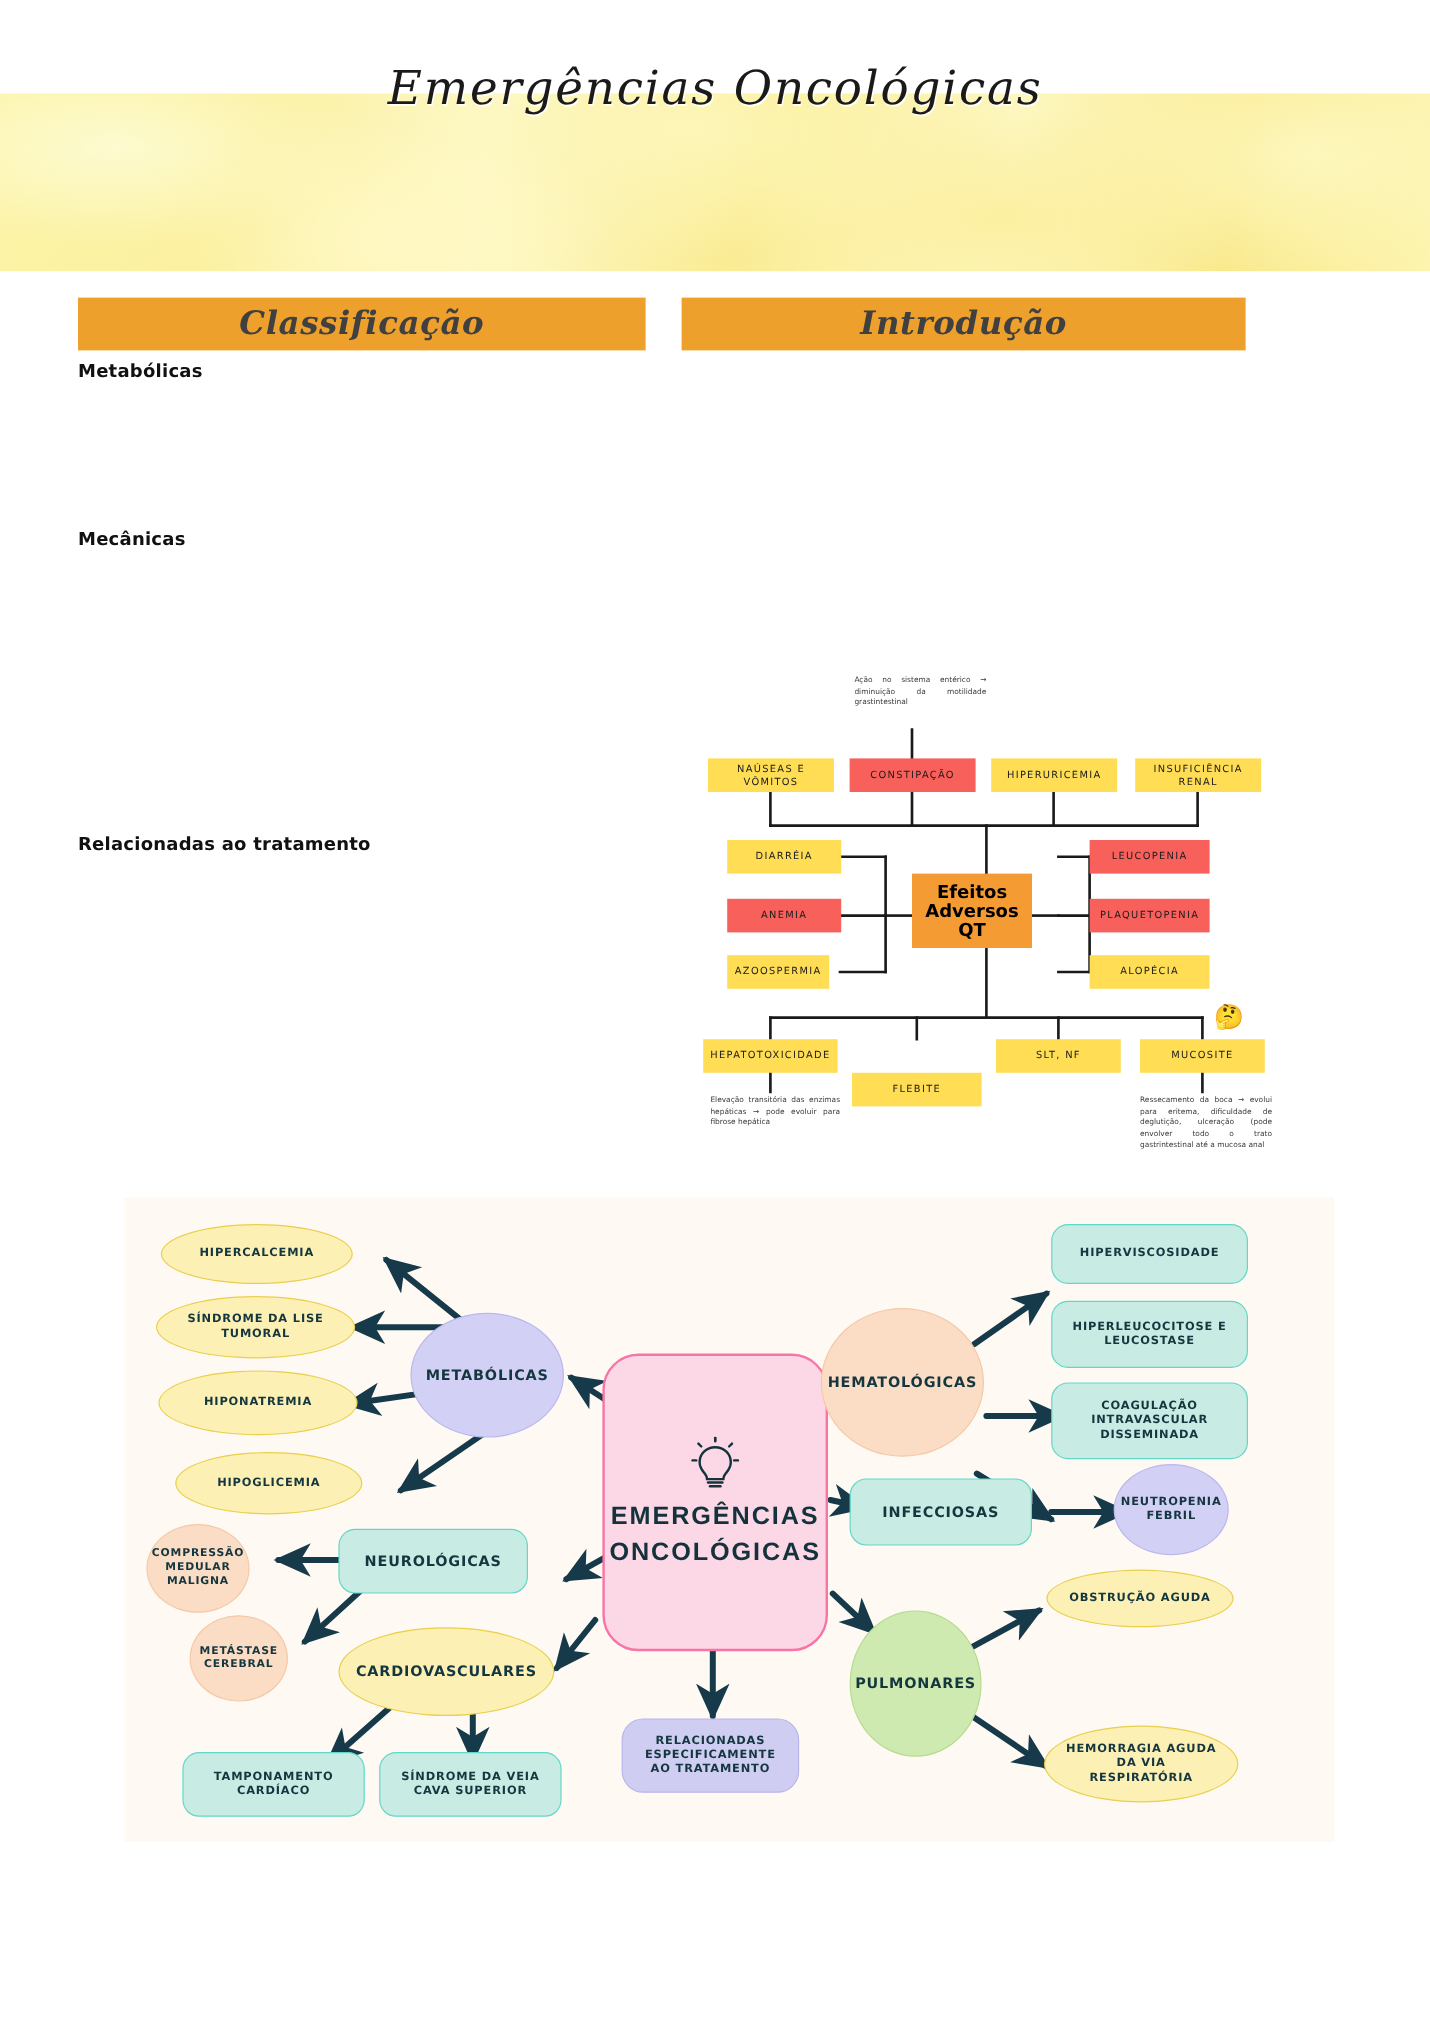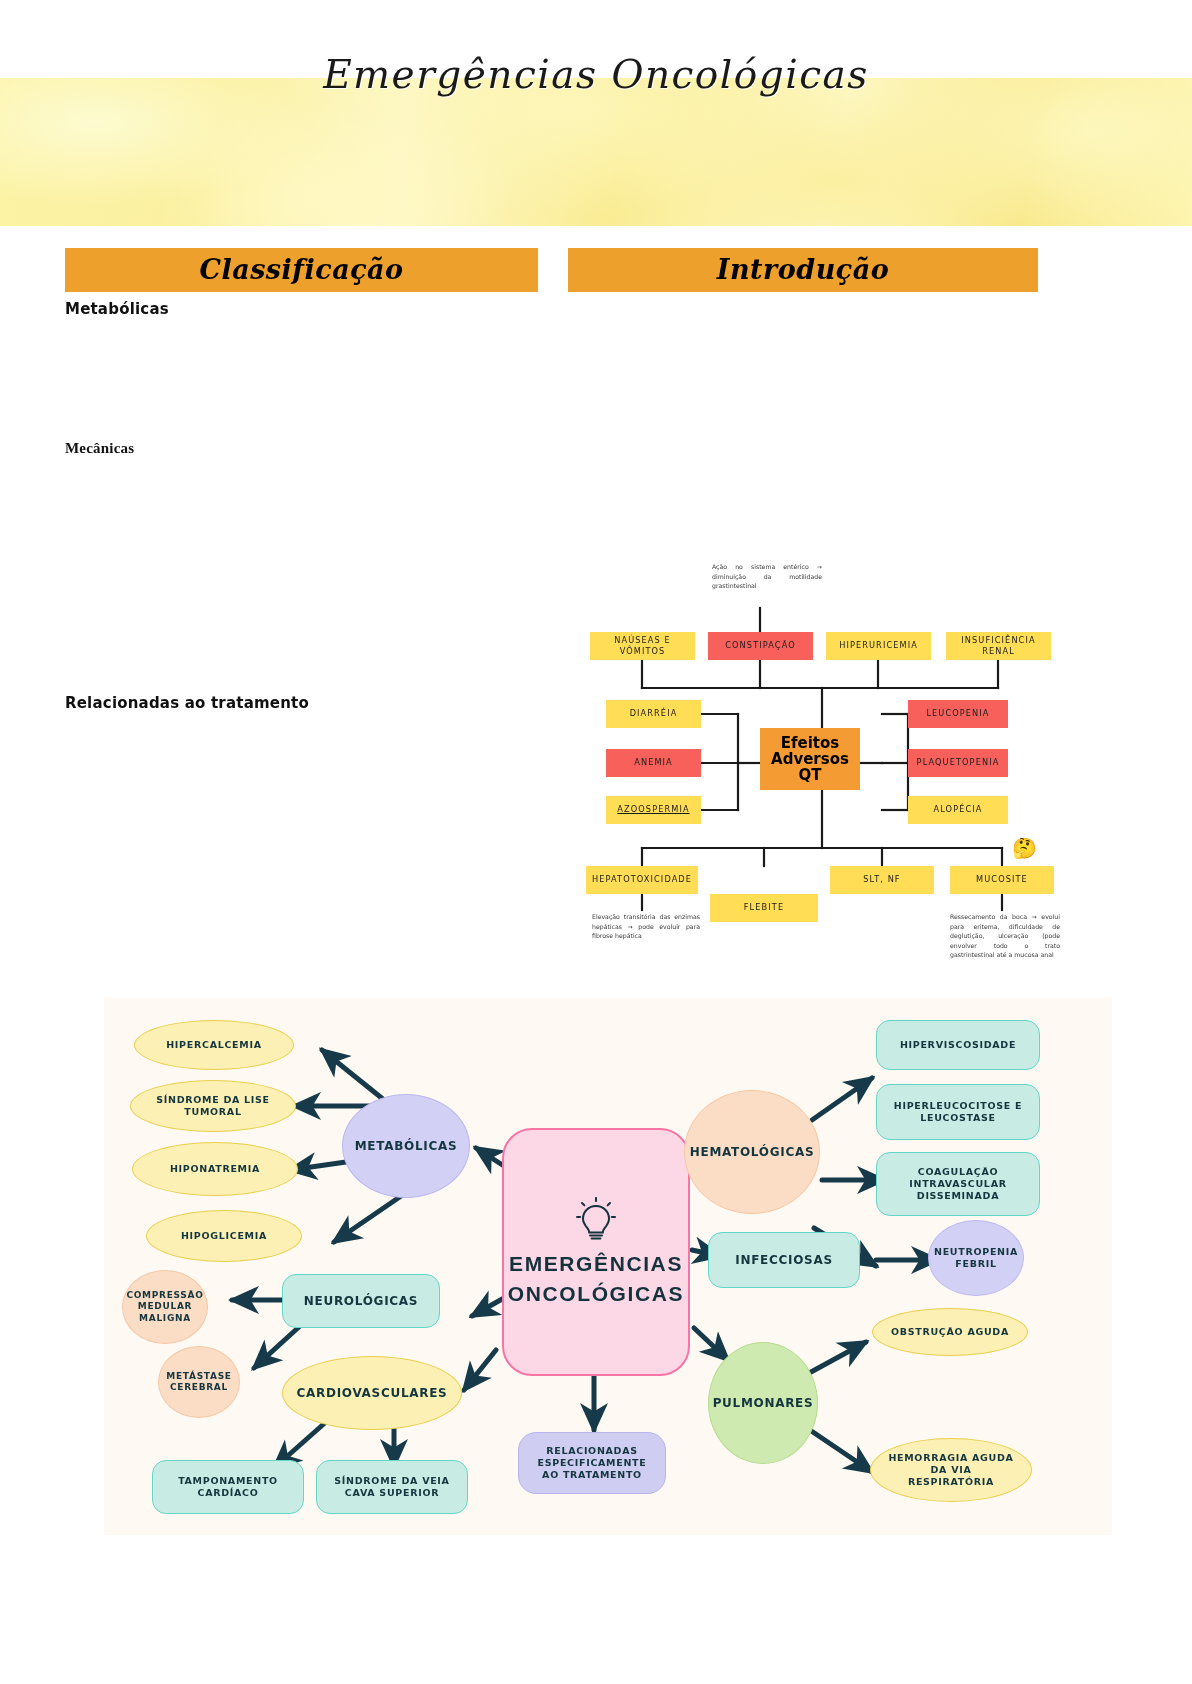--- a/index.html
+++ b/index.html
@@ -44,21 +44,21 @@
     position: absolute;
     height: 44px;
     background: #eea02c;
     display: flex; align-items: center; justify-content: center;
   }
   .sec-bar span {
     font-family: "DejaVu Serif", serif;
     font-style: italic;
     font-weight: 700;
     font-size: 27px;
-    color: #000000;
+    color: #404040;
     letter-spacing: .5px;
     transform: translateY(-1px);
   }
   #bar-classificacao { left: 65px;  top: 248px; width: 473px; }
   #bar-introducao    { left: 568px; top: 248px; width: 470px; }
 
   
   .col-label {
     position: absolute;
     font-family: "DejaVu Sans", sans-serif;
@@ -156,21 +156,21 @@
   <div class="banner-title">Emergências Oncológicas</div>
 
   <div class="sec-bar" id="bar-classificacao">
     <span>Classificação</span>
   </div>
   <div class="sec-bar" id="bar-introducao">
     <span>Introdução</span>
   </div>
 
   <div class="col-label" style="left:65px; top:300px;">Metabólicas</div>
-  <div class="col-label" style="left:65px; top:440px;font-family:Liberation Serif, serif;">Mecânicas</div>
+  <div class="col-label" style="left:65px; top:440px;">Mecânicas</div>
   <div class="col-label" style="left:65px; top:694px;">Relacionadas ao tratamento</div>
 
   <div class="flow">
 
     <svg width="540" height="420">
       <g stroke="#1a1a1a" stroke-width="2.2" fill="none" stroke-linecap="square">
 
         <line x1="200" y1="60" x2="200" y2="84"></line>
 
         <line x1="82" y1="112" x2="82" y2="140"></line>
@@ -219,21 +219,21 @@
       <span style="white-space: pre-line;">INSUFICIÊNCIA
 RENAL</span>
     </div>
 
     <div class="fbox y" style="left:46px;  top:152px; width:95px; height:28px;">
       <span>DIARRÉIA</span>
     </div>
     <div class="fbox r" style="left:46px;  top:201px; width:95px; height:28px;">
       <span>ANEMIA</span>
     </div>
-    <div class="fbox y" style="left:46px;  top:248px; width:95px; height:28px;text-decoration:underline;">
+    <div class="fbox y" style="left:46px;  top:248px; width:85px; height:28px;">
       <span>AZOOSPERMIA</span>
     </div>
 
     <div class="fbox core" style="left:200px; top:180px; width:100px; height:62px; flex-direction:column;">
       <span>Efeitos</span>
       <span>Adversos</span>
       <span>QT</span>
     </div>
 
     <div class="fbox r" style="left:348px; top:152px; width:100px; height:28px;">

